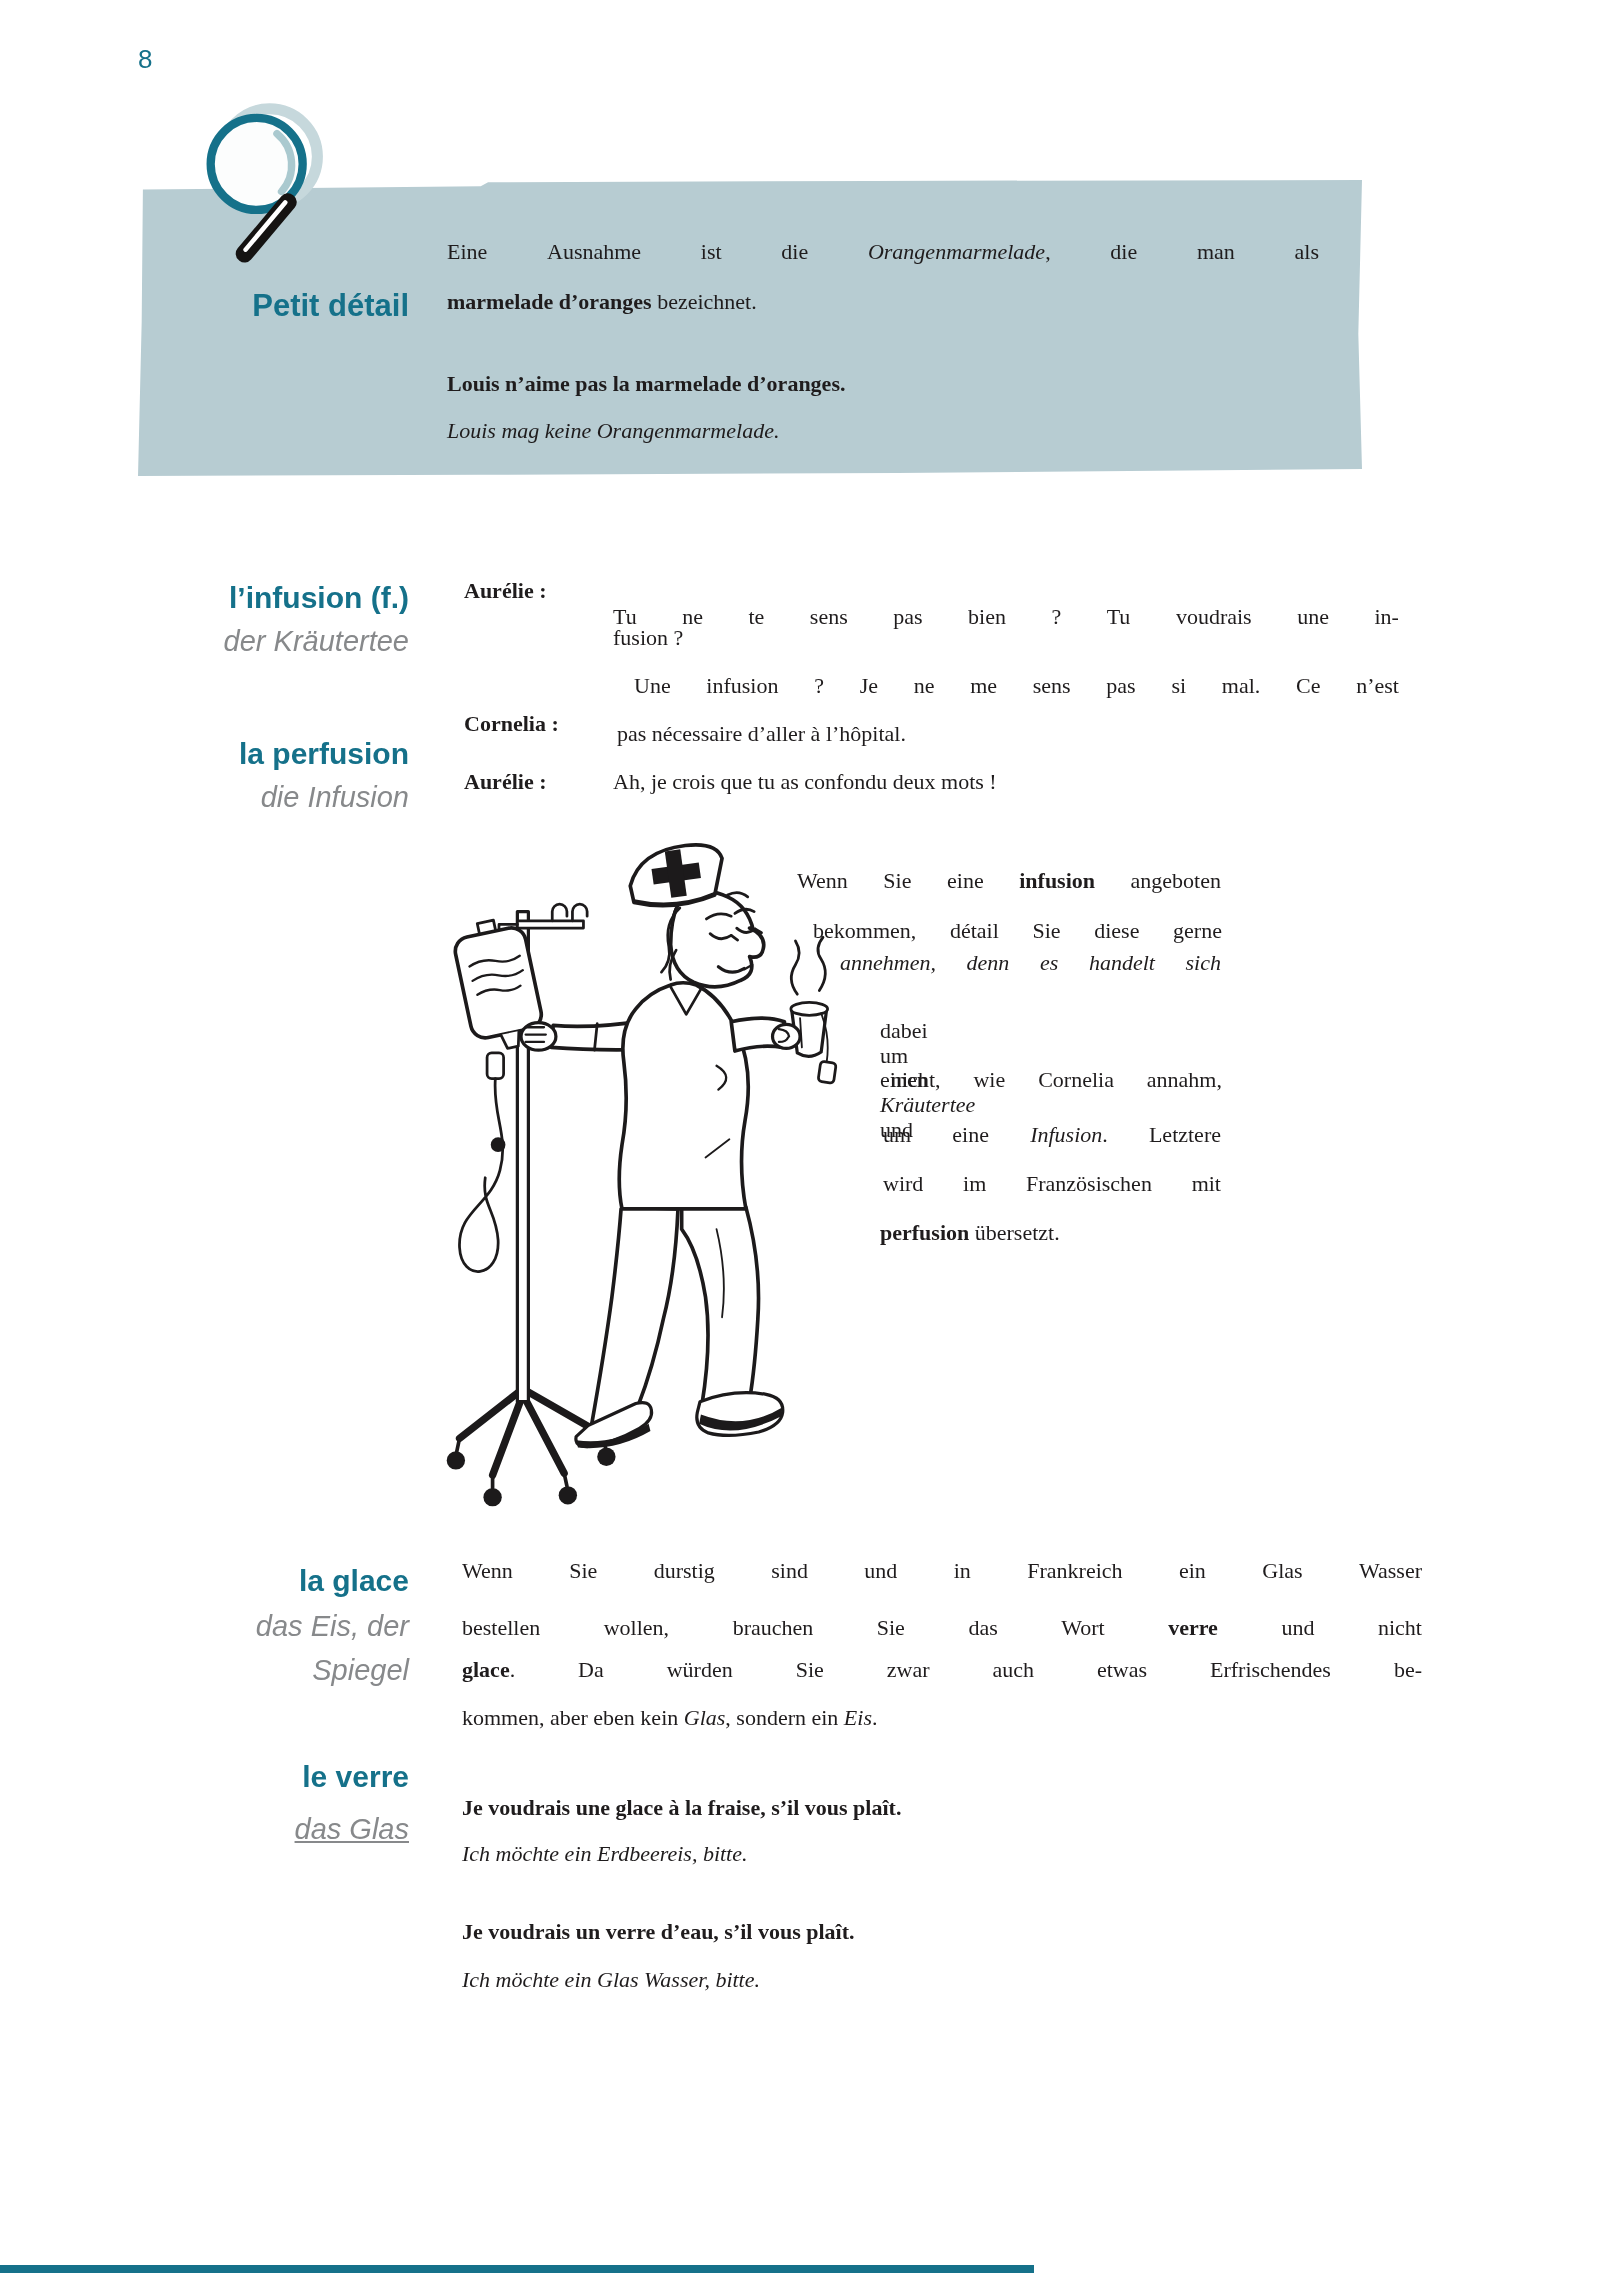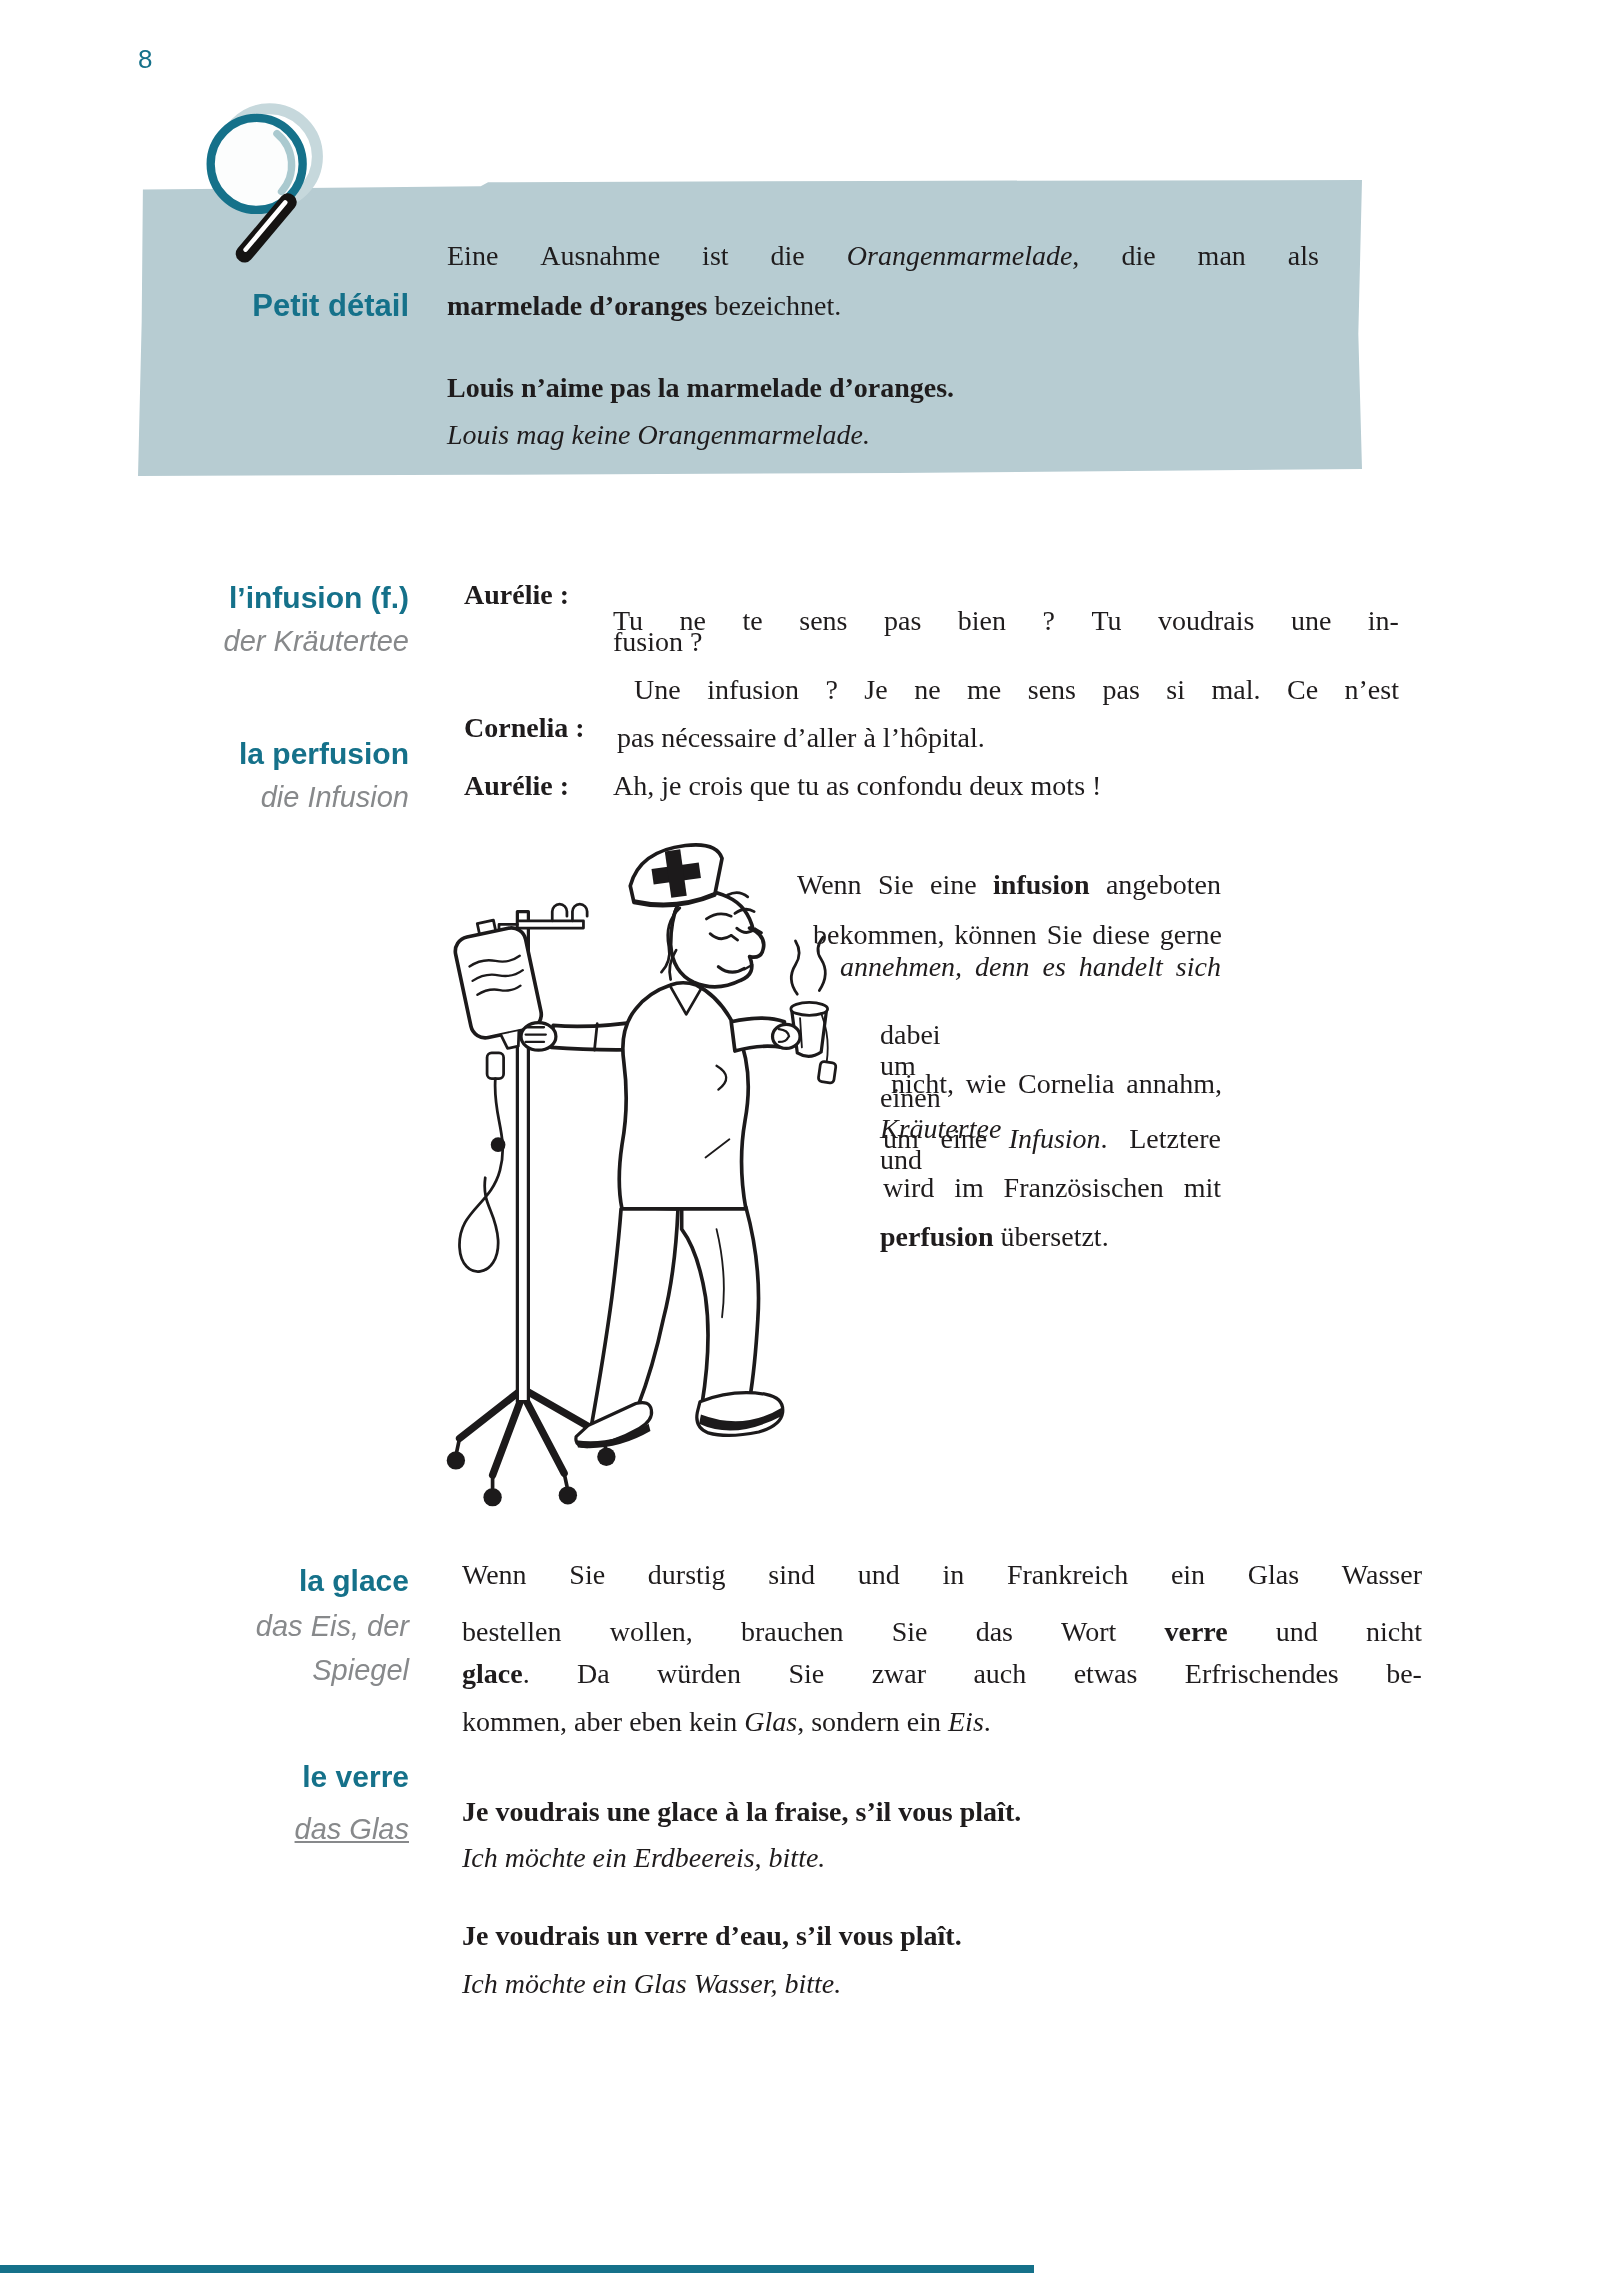--- a/index.html
+++ b/index.html
@@ -31,21 +31,21 @@
   .petit-detail-label{
     position:absolute;right:1214px;top:288px;
     font-family:"Liberation Sans","DejaVu Sans",sans-serif;
     font-weight:700;font-size:31px;color:var(--teal);
     white-space:nowrap;
   }
   .magnifier{position:absolute;left:184px;top:87px;width:184px;height:211px;}
   .nurse{position:absolute;left:441px;top:840px;width:496px;height:670px;}
   .rich-line{
     position:absolute;
-    font-size:28px;line-height:1.12;
+    font-size:22px;line-height:1.12;
     color:var(--ink);
     white-space:pre;
   }
   .rich-line.j{display:flex;justify-content:space-between;white-space:normal;}
   .rich-line .tok{white-space:pre;flex:0 0 auto;}
   .b{font-weight:700;}
   .i{font-style:italic;}
   .n{}
   .margin-item{
     position:absolute;right:1214px;
@@ -229,21 +229,21 @@
       <div class="rich-line" style="left: 613px; top: 770px;"><span class="n">Ah, je crois que tu as confondu deux mots !</span></div>
       <div class="rich-line j" style="left: 797px; top: 869px; width: 424px;">
         <span class="tok"><span class="n">Wenn</span></span>
         <span class="tok"><span class="n">Sie</span></span>
         <span class="tok"><span class="n">eine</span></span>
         <span class="tok"><span class="b">infusion</span></span>
         <span class="tok"><span class="n">angeboten</span></span>
       </div>
       <div class="rich-line j" style="left: 813px; top: 919px; width: 409px;">
         <span class="tok"><span class="n">bekommen,</span></span>
-        <span class="tok"><span class="n">können</span></span>
+        <span class="tok"><span class="n">détail</span></span>
         <span class="tok"><span class="n">Sie</span></span>
         <span class="tok"><span class="n">diese</span></span>
         <span class="tok"><span class="n">gerne</span></span>
       </div>
       <div class="rich-line j" style="left: 840px; top: 951px; width: 381px; font-style: italic;">
         <span class="tok"><span class="n">annehmen,</span></span>
         <span class="tok"><span class="n">denn</span></span>
         <span class="tok"><span class="n">es</span></span>
         <span class="tok"><span class="n">handelt</span></span>
         <span class="tok"><span class="n">sich</span></span>

